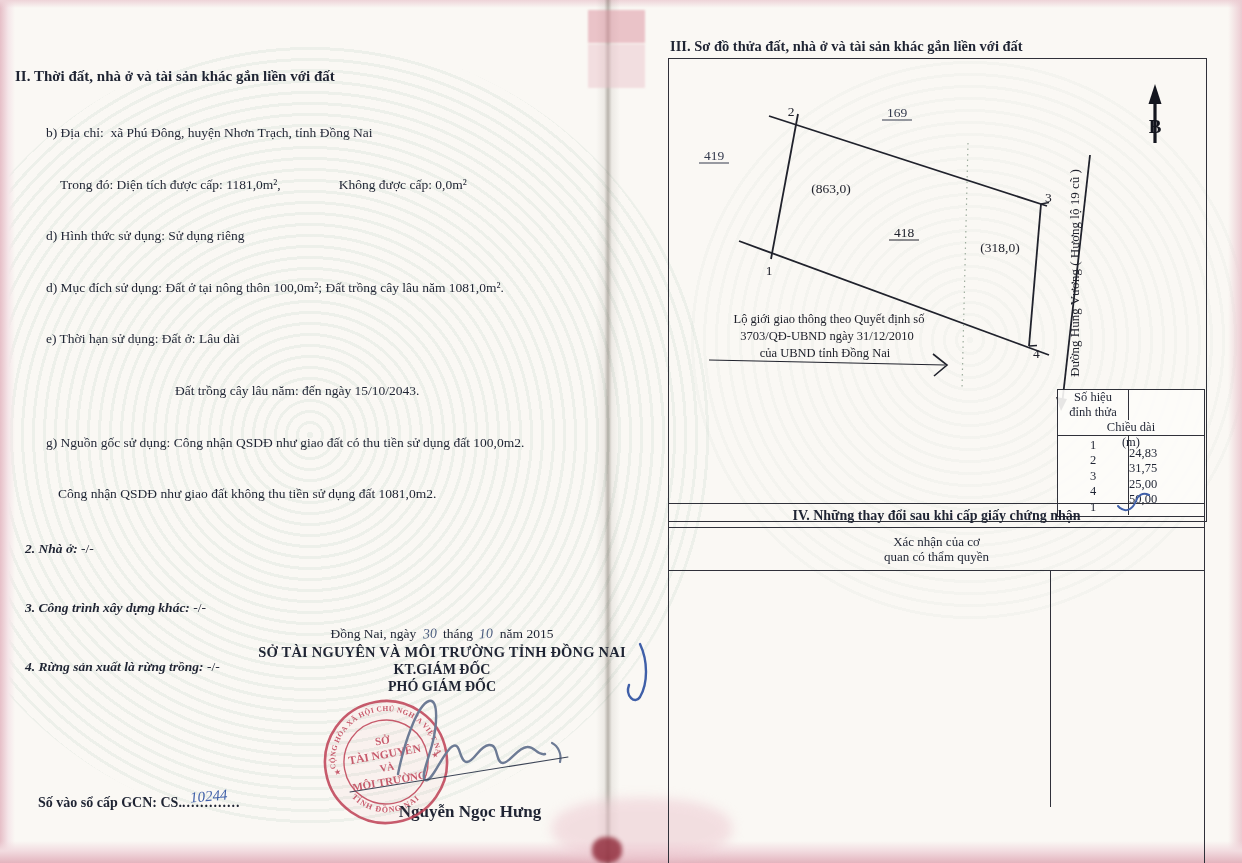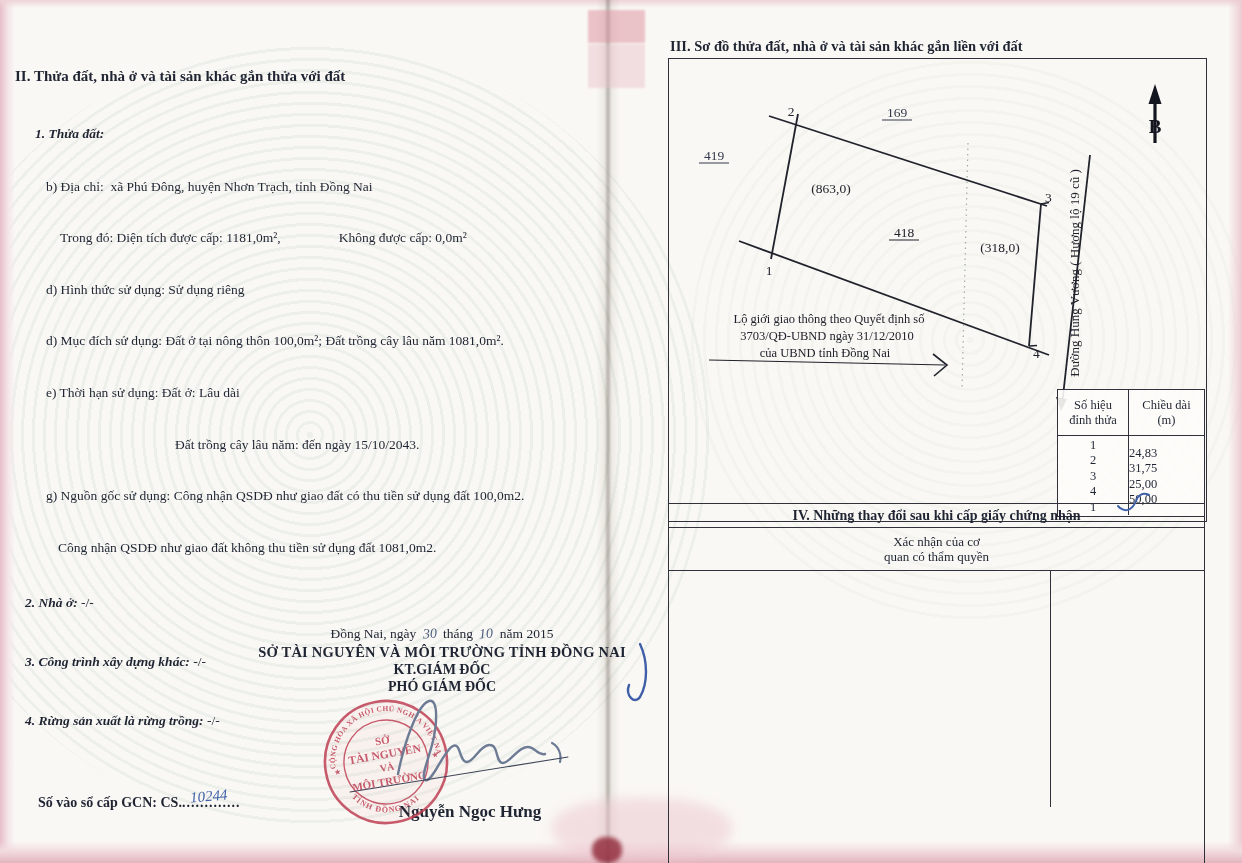--- a/index.html
+++ b/index.html
@@ -32,21 +32,21 @@
   .ln-in{margin-left:45px !important;}
   .ln-e2{margin-left:160px !important;}
   .ln-g2{margin-left:43px !important;}
   .itm{font-weight:bold;font-style:italic;margin:3.6px 0 3.6px 10px !important;}
   .itm .val{font-weight:normal;font-style:normal;}
   .gap-a{display:inline-block;width:58px;}
   
   .sec3head{position:absolute;left:670px;top:38px;font-weight:bold;font-size:14.5px;}
   .diagbox{position:absolute;left:668px;top:58px;width:537px;height:462px;border:1.6px solid #30313a;}
   .vtable{position:absolute;left:388px;top:330px;width:148px;height:128px;border:1.7px solid #30313a;background:rgba(253,252,249,0.9);box-sizing:border-box;font-size:12.5px;}
-  .vtable .hdr{display:flex;height:45px;border-bottom:1.5px solid #30313a;}
+  .vtable .hdr{display:flex;height:45px;border-bottom:1.5px solid #30313a;flex-direction:column;}
   .vtable .c1{width:71px;border-right:1.5px solid #30313a;box-sizing:border-box;}
   .vtable .c2{flex:1;}
   .th{display:flex;align-items:center;justify-content:center;text-align:center;white-space:pre-line;height:100%;box-sizing:border-box;line-height:15px;}
   .vtable .bod{display:flex;height:79px;}
   .vcol{width:71px;border-right:1.5px solid #30313a;box-sizing:border-box;text-align:center;padding-top:2px;line-height:15.4px;}
   .lcol{flex:1;padding:10px 9px 0 0;line-height:15.4px;box-sizing:border-box;}
   
   .sec4{position:absolute;left:668px;top:503px;width:537px;height:371px;border:1.6px solid #30313a;box-sizing:border-box;}
   .sec4 .head{height:23px;border-bottom:1.5px solid #30313a;font-weight:bold;font-size:14px;text-align:center;line-height:23px;}
   .sec4 .cols{display:flex;height:42px;border-bottom:1.5px solid #30313a;}
@@ -79,22 +79,21 @@
   <div class="edge edge-top"></div>
   <div class="edge edge-right"></div>
   <div class="edge edge-bottom"></div>
   <div class="fold"></div>
   <div class="fold-pink1"></div>
   <div class="fold-pink2"></div>
   <div class="fold-pink3"></div>
   <div class="fold-blot"></div>
 
   <div class="sec2">
-    <p class="h2head">II. Thửa đất, nhà ở và tài sản khác gắn thửa với đất</p>
-    <p class="sub1">1. Thửa đất:</p>
+    <p class="h2head">II. Thời đất, nhà ở và tài sản khác gắn liền với đất</p>
     <p class="ln">b) Địa chỉ:  xã Phú Đông, huyện Nhơn Trạch, tỉnh Đồng Nai</p>
     <p class="ln-in"><span>Trong đó: Diện tích được cấp: 1181,0m²,</span><span class="gap-a"></span><span>Không được cấp: 0,0m²</span></p>
     <p class="ln">d) Hình thức sử dụng: Sử dụng riêng</p>
     <p class="ln">d) Mục đích sử dụng: Đất ở tại nông thôn 100,0m²; Đất trồng cây lâu năm 1081,0m².</p>
     <p class="ln">e) Thời hạn sử dụng: Đất ở: Lâu dài</p>
     <p class="ln-e2">Đất trồng cây lâu năm: đến ngày 15/10/2043.</p>
     <p class="ln">g) Nguồn gốc sử dụng: Công nhận QSDĐ như giao đất có thu tiền sử dụng đất 100,0m2.</p>
     <p class="ln-g2">Công nhận QSDĐ như giao đất không thu tiền sử dụng đất 1081,0m2.</p>
     <p class="itm"><span>2. Nhà ở:</span> <span class="val">-/-</span></p>
     <p class="itm"><span>3. Công trình xây dựng khác:</span> <span class="val">-/-</span></p>

